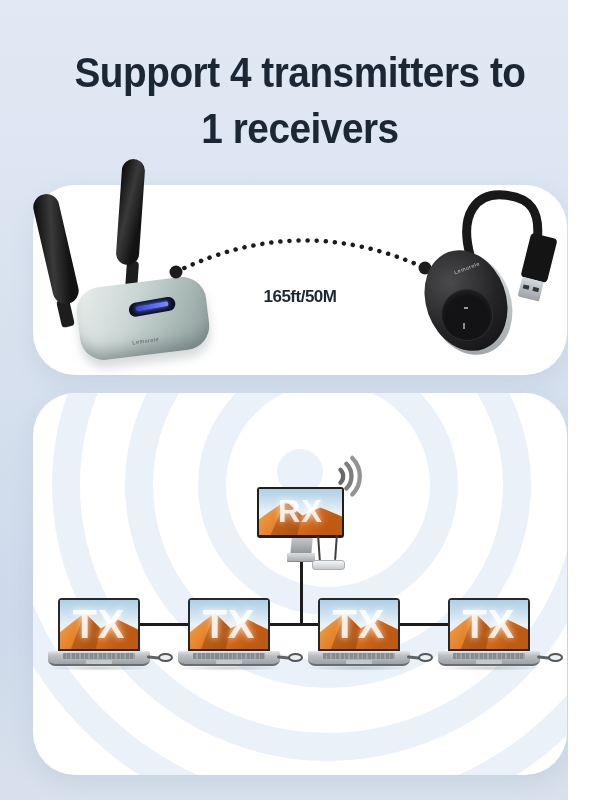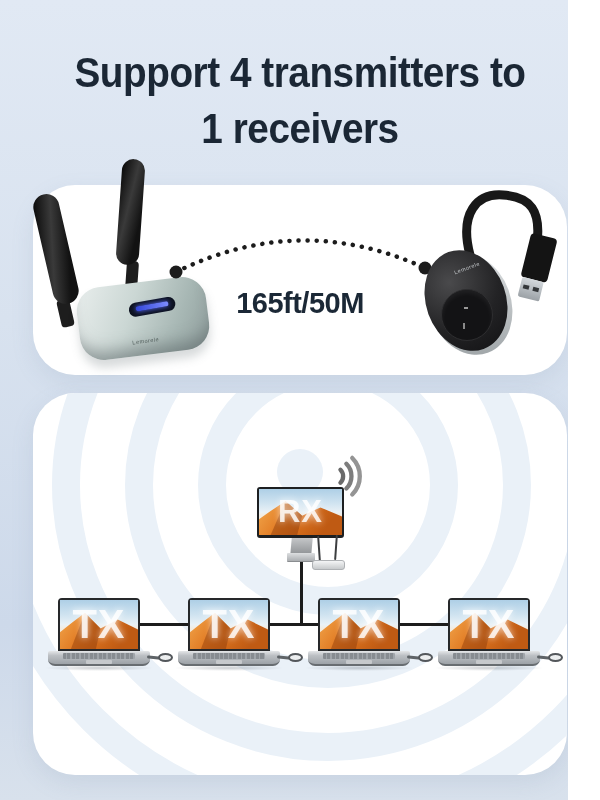--- a/index.html
+++ b/index.html
@@ -30,21 +30,21 @@
            box-shadow:inset 0 -16px 16px -8px rgba(88,99,101,.55), 0 8px 10px rgba(100,110,115,.25);}
   .rx-led{position:absolute;left:52px;top:19px;width:47px;height:14px;border-radius:8px;
           background:#0d1220;transform:rotate(-3deg);}
   .rx-led i{position:absolute;left:7px;top:4px;width:33px;height:5px;border-radius:3px;
             background:linear-gradient(90deg,#3346d8,#7d8cff);box-shadow:0 0 5px #5a6cff;}
   .rx-brand{position:absolute;left:0;bottom:11px;width:100%;text-align:center;
             font-size:5.5px;letter-spacing:.5px;color:#4e5a58;}
   
   .arc-svg{position:absolute;left:0;top:0;width:534px;height:190px;}
   .distance{position:absolute;left:167px;top:102px;width:200px;text-align:center;
-            font-size:29px;font-weight:bold;color:#1b2836;letter-spacing:-0.5px;}
+            font-size:17px;font-weight:bold;color:#1b2836;letter-spacing:-0.5px;}
   
   .tx-silver{position:absolute;left:396px;top:67px;width:82px;height:104px;border-radius:50%;
              transform:rotate(-20deg);background:linear-gradient(200deg,#e3e6e8,#9aa0a3);}
   .tx-black{position:absolute;left:393px;top:64px;width:80px;height:103px;border-radius:50%;
             transform:rotate(-20deg);
             background:radial-gradient(circle at 38% 28%,#4a4a4c 0%,#232325 55%,#151517 90%);}
   .tx-circle{position:absolute;left:408px;top:104px;width:50px;height:50px;border-radius:50%;
              background:#131315;border:1px solid #2e2e30;box-shadow:inset 0 3px 5px rgba(255,255,255,.06);}
   .tx-mark1{position:absolute;left:431px;top:122px;width:4px;height:2px;background:#9a9a9a;}
   .tx-mark2{position:absolute;left:430px;top:138px;width:2px;height:6px;background:#8a8a8a;}

